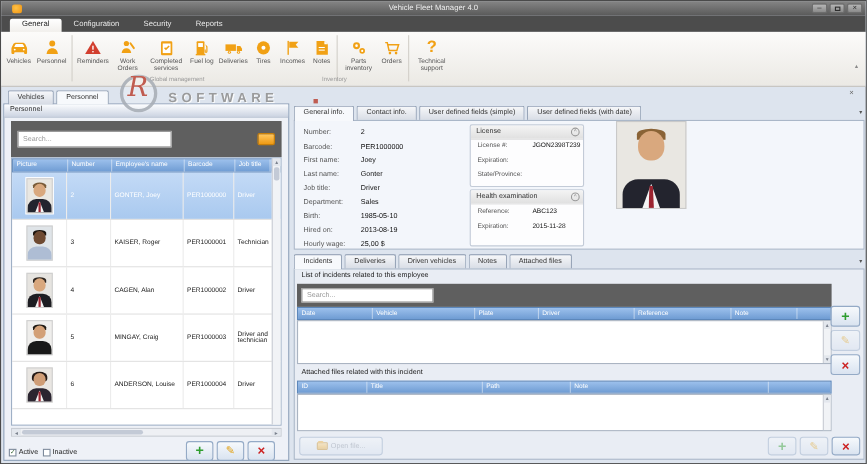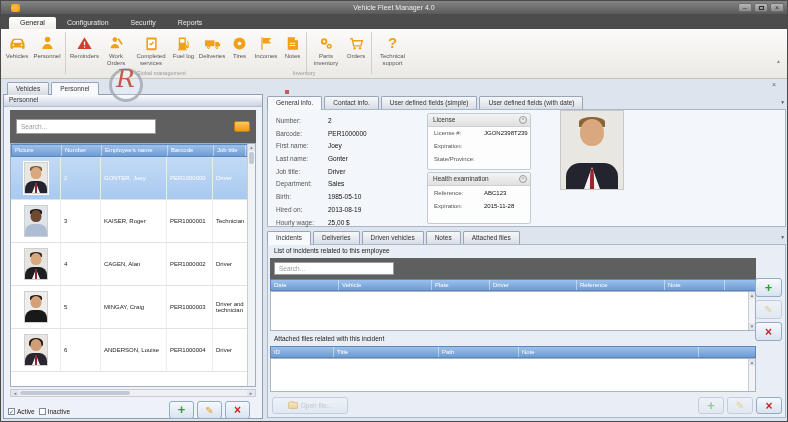--- a/index.html
+++ b/index.html
@@ -340,20 +340,21 @@
     </div>
   </div>
   <div class="rcaption" style="left:110px;width:100px">Global management</div>
   <div class="rcaption" style="left:273px;width:60px">Inventory</div>
 </div>
 <div class="ribbon-collapse">▲</div>
 
 <div class="wm">
   <div class="wm-circle"></div>
   <div class="wm-r">R</div>
+  <div class="wm-soft">SOFTWARE</div>
   <div class="wm-dot"></div>
 </div>
 
 <div class="lp-tabs">
   <div class="tabsmall">Vehicles</div>
   <div class="tabsmall active">Personnel</div>
 </div>
 
 <div class="lp">
   <div class="lp-header">Personnel</div>

